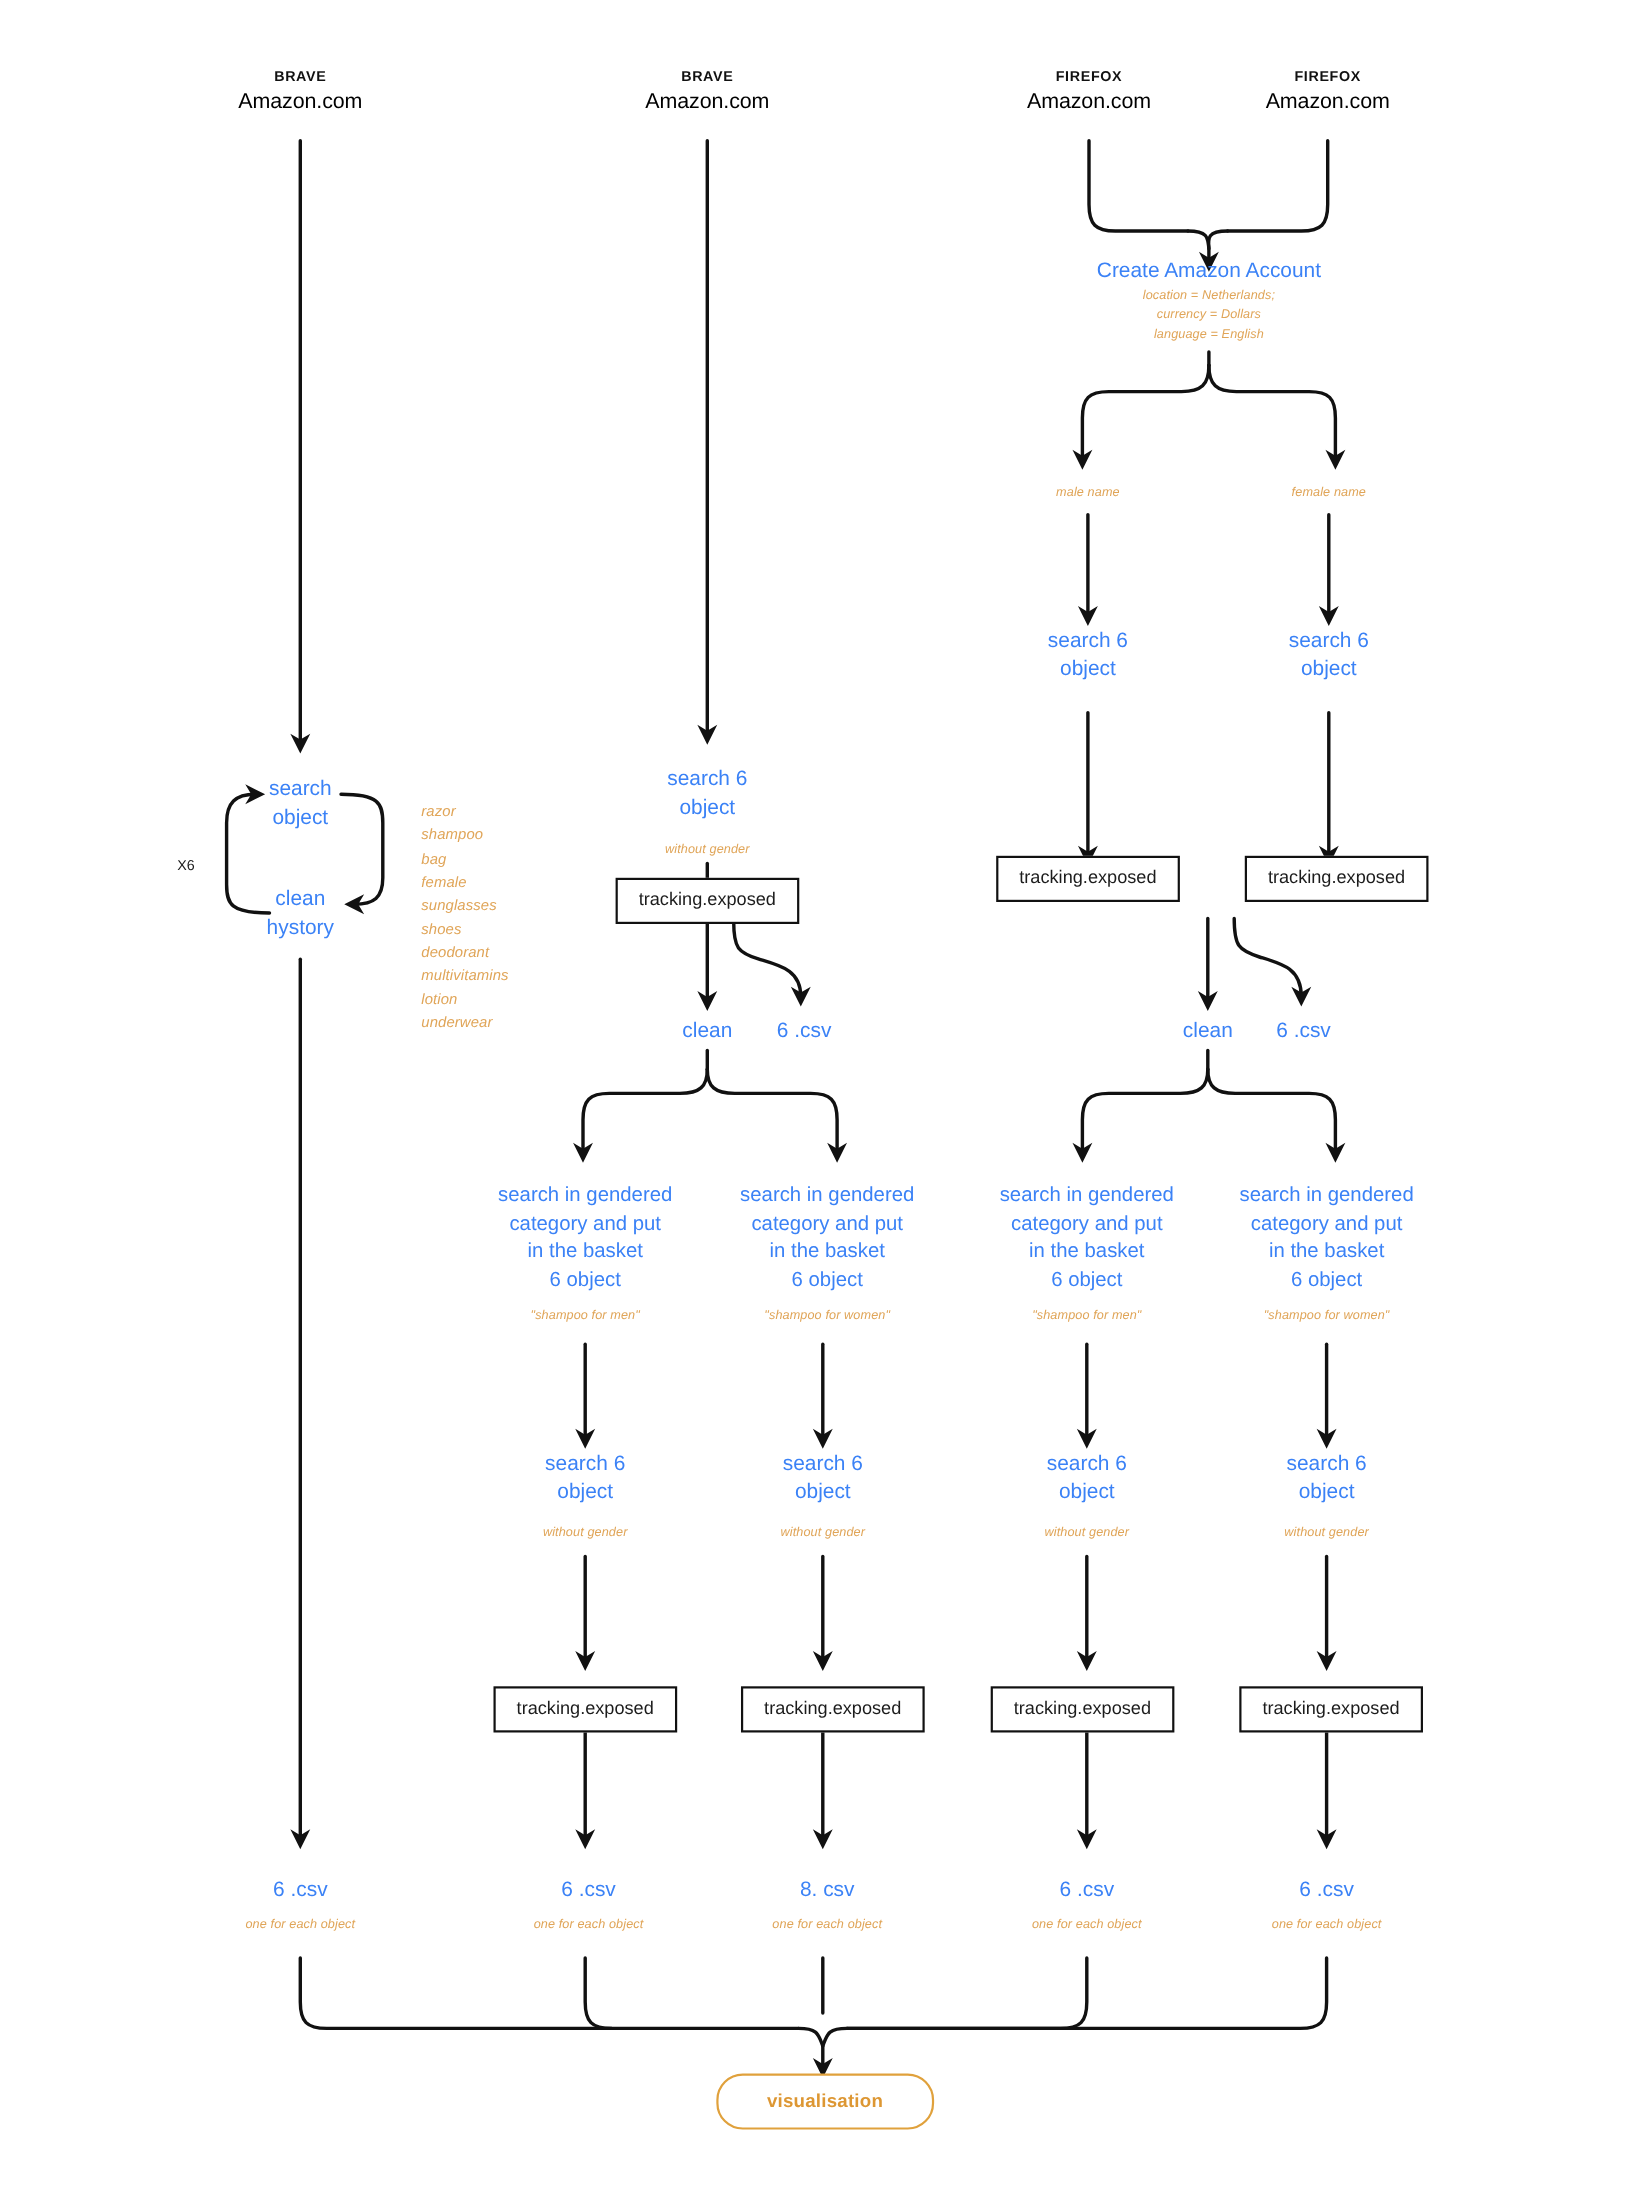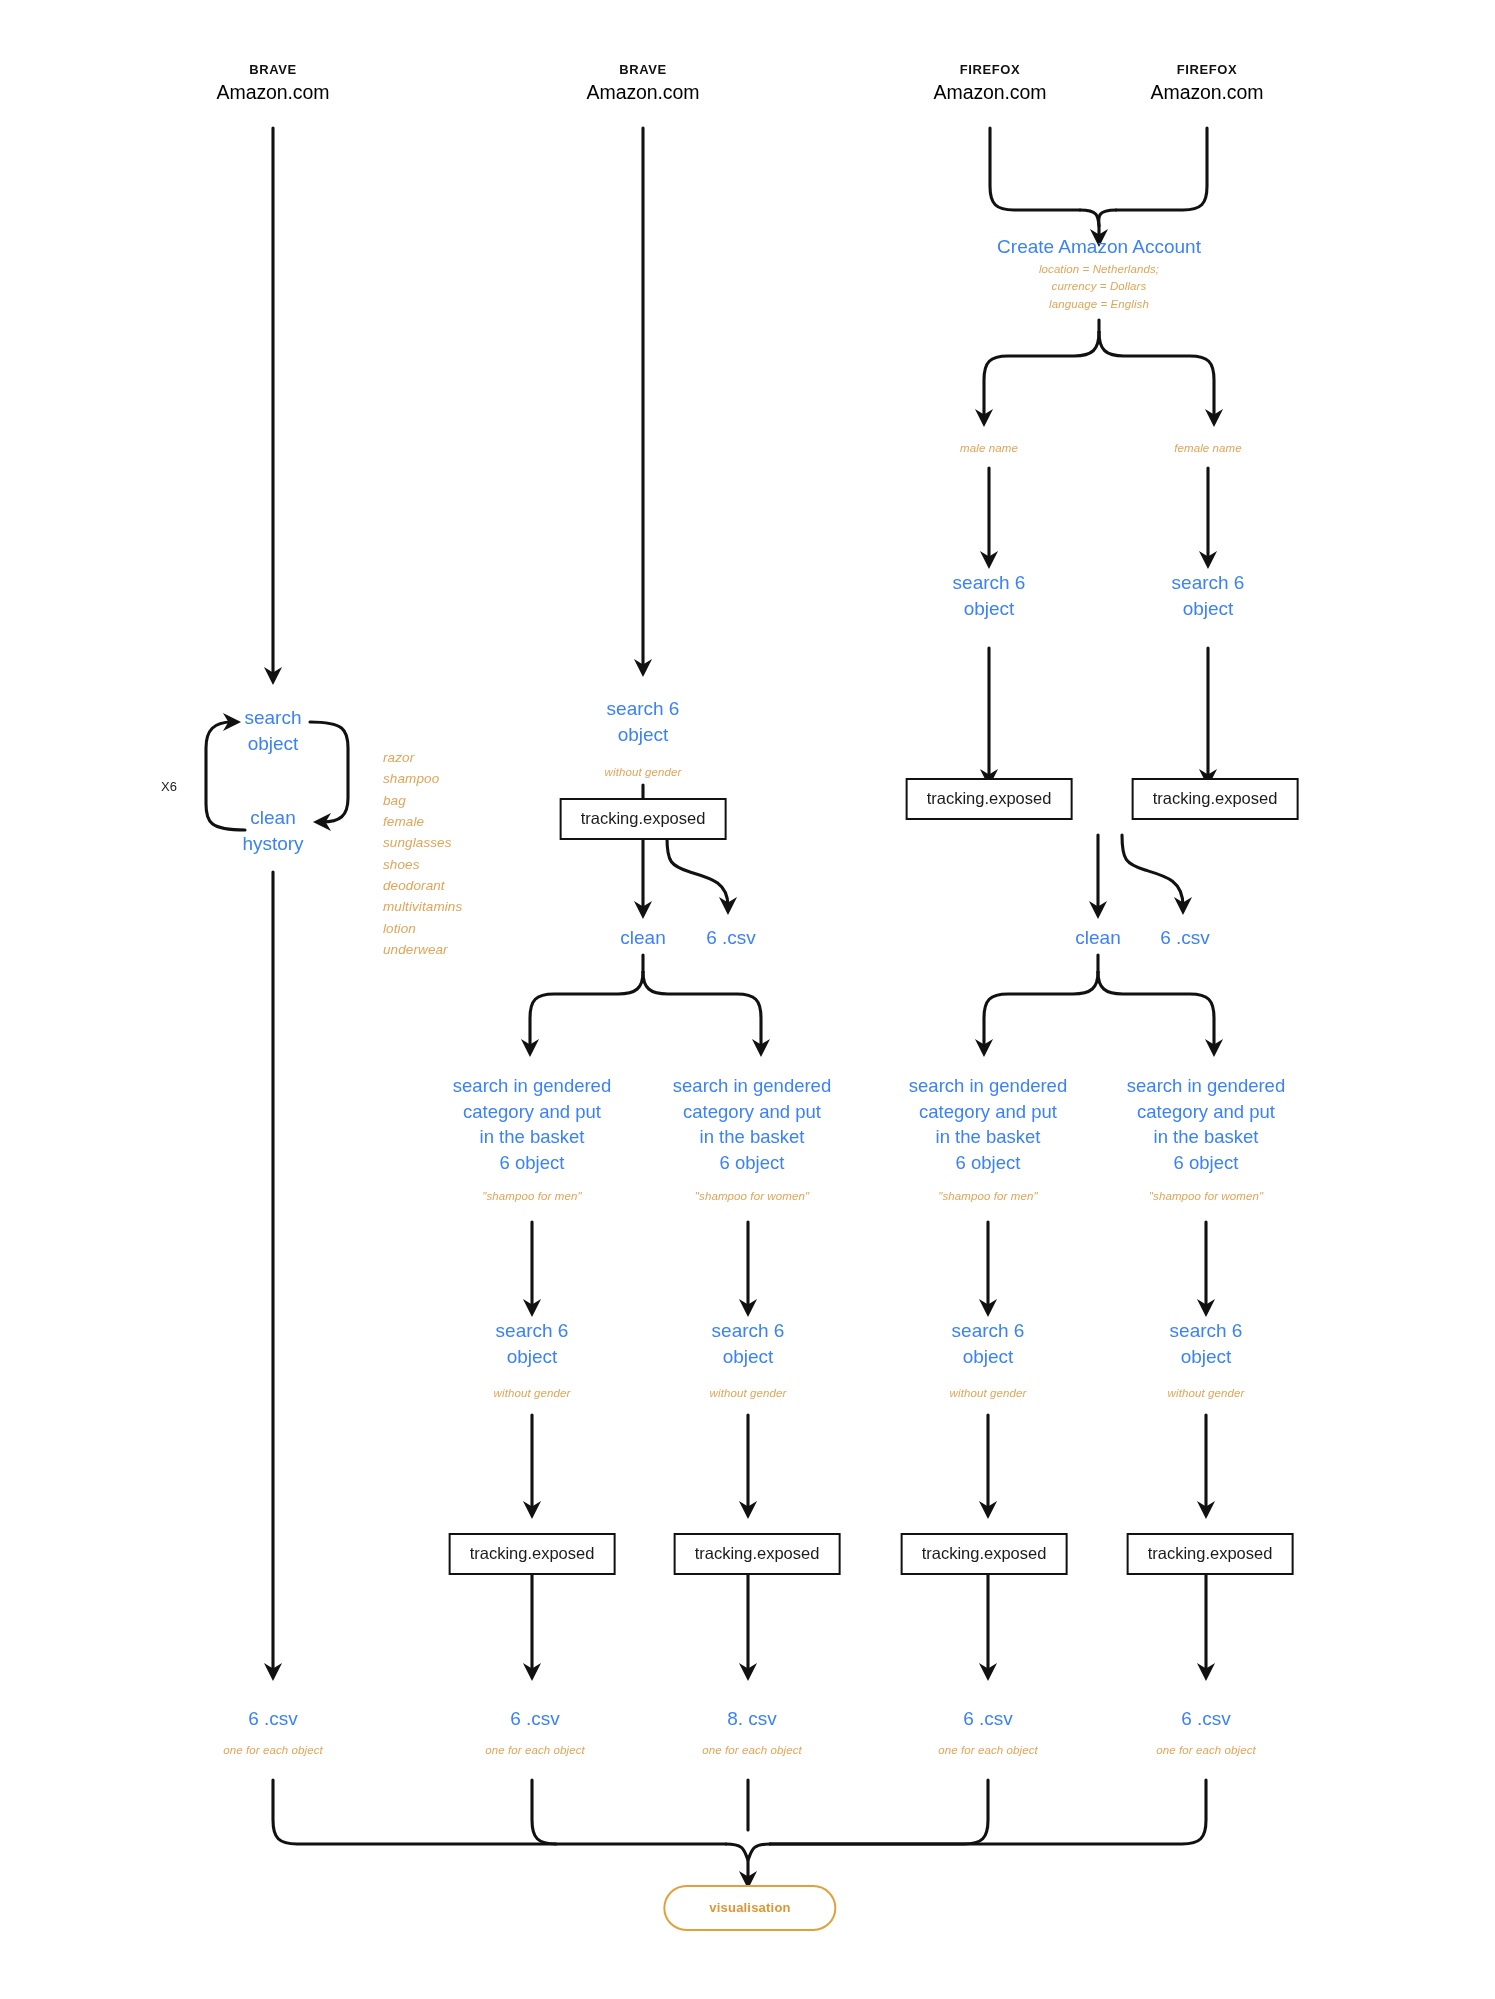--- a/index.html
+++ b/index.html
@@ -79,40 +79,39 @@
     padding: 9px 19px 10px 19px;
     white-space: nowrap;
   }
   .pill {
     position: absolute;
     transform: translate(-50%, 0);
     border: 2.5px solid #e0a13c;
     border-radius: 24px;
     background: #ffffff;
     color: #dd9733;
-    font-size: 13px;
+    font-size: 17px;
     font-weight: bold;
     padding: 13px 44px 14px 44px;
     white-space: nowrap;
     letter-spacing: 0.2px;
   }
   .loop-label {
     position: absolute;
     transform: translate(-50%, 0);
     font-size: 13px;
     color: #1c1c1c;
   }
   .item-list {
     position: absolute;
     font-size: 13.5px;
     font-style: italic;
     color: #e0a558;
     line-height: 1.58;
     letter-spacing: 0.1px;
-    margin-top: 20px;
   }
   .item-list div { white-space: nowrap; }
 </style>
 </head>
 <body>
 
 <div id="canvas">
 
   <svg id="wires" viewBox="0 0 1495 1999" width="1495" height="1999" xmlns="http://www.w3.org/2000/svg">
     <defs>

